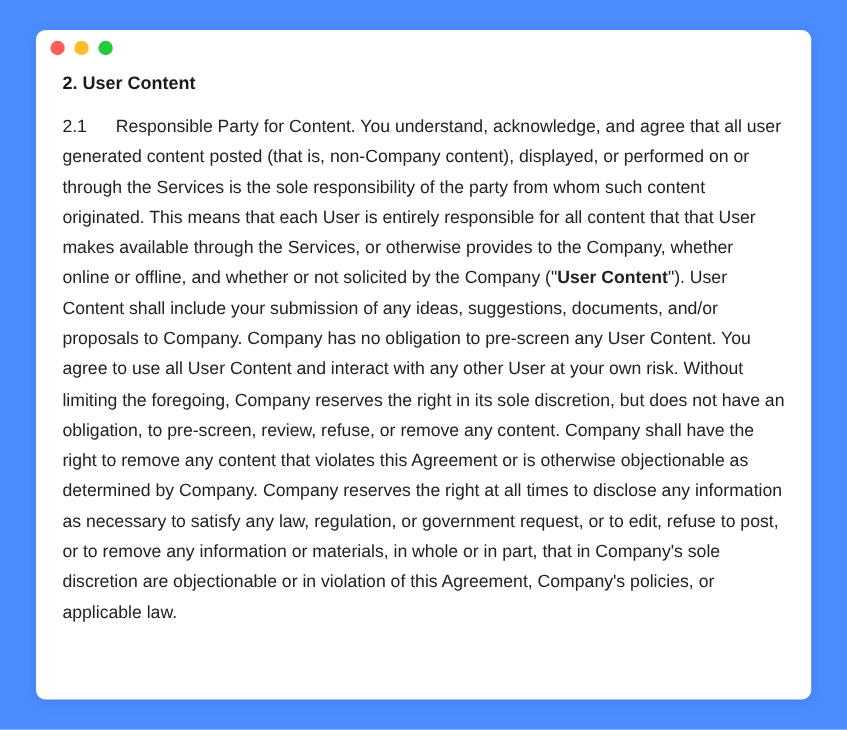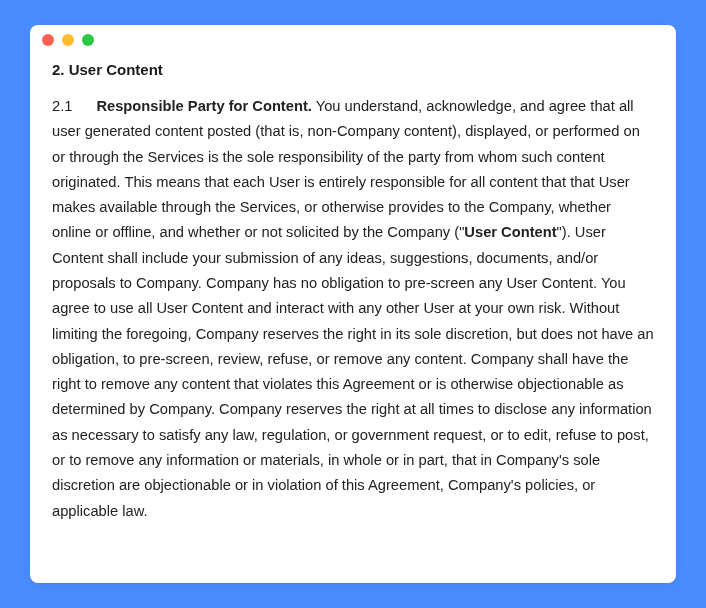--- a/index.html
+++ b/index.html
@@ -50,21 +50,21 @@
   .clause {
     font-size: 14.7px;
     line-height: 1.72;
     color: #222;
   }
   .clause-num {
     font-weight: 400;
     margin-right: 24px;
   }
   .clause-title {
-    font-weight: 700;
+    font-weight: 400;
   }
   .defined-term {
     font-weight: 700;
   }
 </style>
 </head>
 <body>
 
 <div class="window">
   <div class="titlebar">

